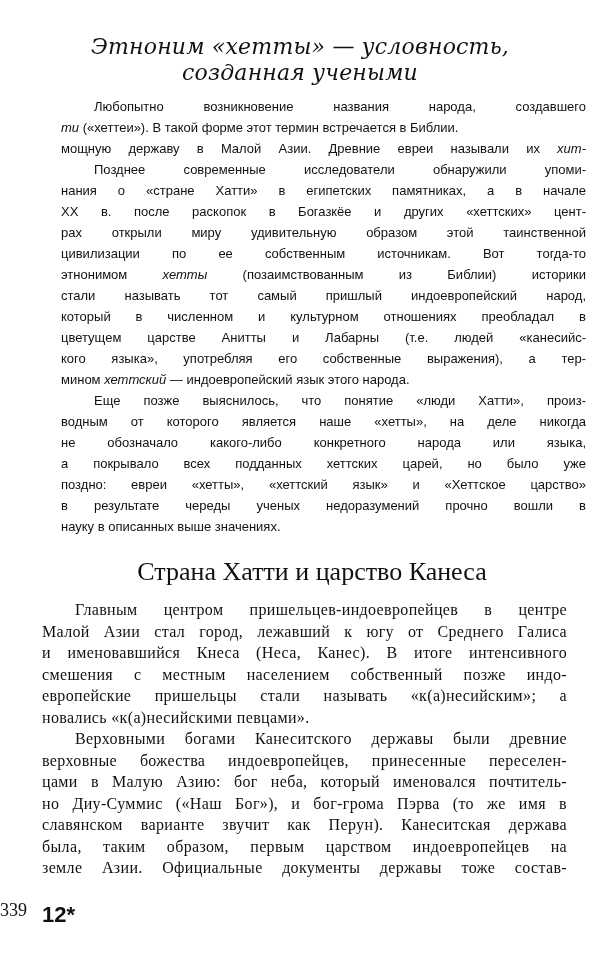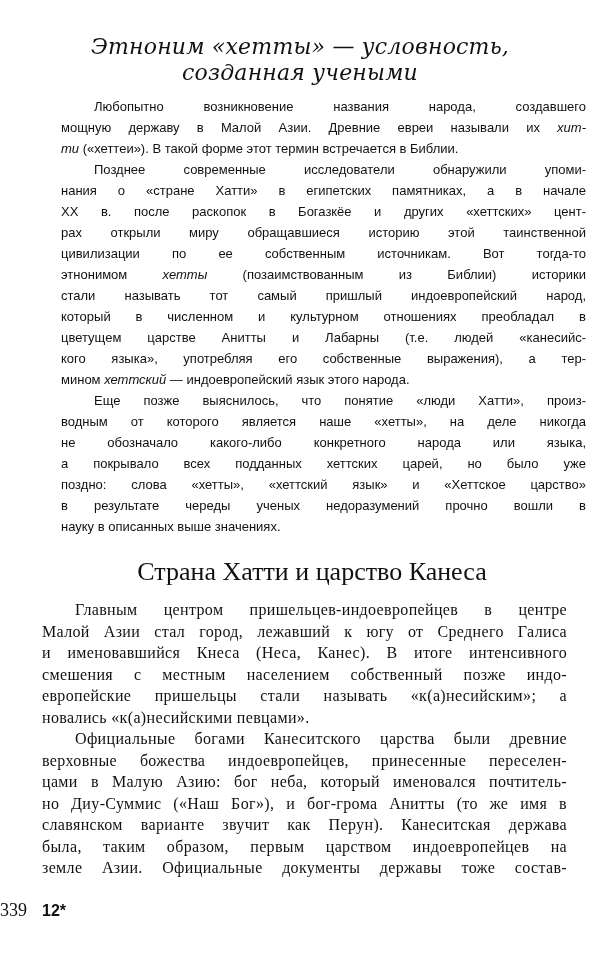--- a/index.html
+++ b/index.html
@@ -23,73 +23,73 @@
     font-family: "Liberation Serif", serif; font-size: 16px; line-height: 21.5px;
     letter-spacing: 0.35px;
   }
   .line { display: block; white-space: nowrap; text-align: justify; text-align-last: justify; height: 21px; }
   .body2 .line { height: 21.5px; }
   .line.indent { padding-left: 33px; }
   .line.last { text-align-last: left; }
   .it { font-style: italic; }
   .footer-left {
     position: absolute; left: 42px; top: 902px;
-    font-family: "Liberation Sans", sans-serif; font-weight: bold; font-size: 16px;
+    font-family: "Liberation Sans", sans-serif; font-weight: bold; font-size: 22px;
   }
   .footer-center {
     position: absolute; left: 0; width: 600px; text-align: left; top: 900px;
     font-family: "Liberation Serif", serif; font-size: 18px;
   }
 </style>
 </head>
 <body>
 
 <div class="page">
   <div class="title">
     <div>Этноним «хетты» — условность,</div>
     <div>созданная учеными</div>
   </div>
 
   <div class="body1" id="body1">
       <span class="line indent"><span>Любопытно возникновение названия народа, создавшего</span></span>
+      <span class="line last"><span class="it">ти</span><span> («хеттеи»). В такой форме этот термин встречается в Библии.</span></span>
       <span class="line"><span>мощную державу в Малой Азии. Древние евреи называли их </span><span class="it">хит-</span></span>
-      <span class="line last"><span class="it">ти</span><span> («хеттеи»). В такой форме этот термин встречается в Библии.</span></span>
       <span class="line indent"><span>Позднее современные исследователи обнаружили упоми-</span></span>
       <span class="line"><span>нания о «стране Хатти» в египетских памятниках, а в начале</span></span>
       <span class="line"><span>XX в. после раскопок в Богазкёе и других «хеттских» цент-</span></span>
-      <span class="line"><span>рах открыли миру обращавшиеся историю этой таинственной</span></span>
+      <span class="line"><span>рах открыли миру удивительную образом этой таинственной</span></span>
       <span class="line"><span>цивилизации по ее собственным источникам. Вот тогда-то</span></span>
       <span class="line"><span>этнонимом </span><span class="it">хетты</span><span> (позаимствованным из Библии) историки</span></span>
       <span class="line"><span>стали называть тот самый пришлый индоевропейский народ,</span></span>
       <span class="line"><span>который в численном и культурном отношениях преобладал в</span></span>
       <span class="line"><span>цветущем царстве Анитты и Лабарны (т.е. людей «канесийс-</span></span>
       <span class="line"><span>кого языка», употребляя его собственные выражения), а тер-</span></span>
       <span class="line last"><span>мином </span><span class="it">хеттский</span><span> — индоевропейский язык этого народа.</span></span>
       <span class="line indent"><span>Еще позже выяснилось, что понятие «люди Хатти», произ-</span></span>
       <span class="line"><span>водным от которого является наше «хетты», на деле никогда</span></span>
       <span class="line"><span>не обозначало какого-либо конкретного народа или языка,</span></span>
       <span class="line"><span>а покрывало всех подданных хеттских царей, но было уже</span></span>
-      <span class="line"><span>поздно: слова «хетты», «хеттский язык» и «Хеттское царство»</span></span>
+      <span class="line"><span>поздно: евреи «хетты», «хеттский язык» и «Хеттское царство»</span></span>
       <span class="line"><span>в результате череды ученых недоразумений прочно вошли в</span></span>
       <span class="line last"><span>науку в описанных выше значениях.</span></span>
     </div>
 
   <div class="heading2">Страна Хатти и царство Канеса</div>
 
   <div class="body2" id="body2">
       <span class="line indent"><span>Главным центром пришельцев-индоевропейцев в центре</span></span>
       <span class="line"><span>Малой Азии стал город, лежавший к югу от Среднего Галиса</span></span>
       <span class="line"><span>и именовавшийся Кнеса (Неса, Канес). В итоге интенсивного</span></span>
       <span class="line"><span>смешения с местным населением собственный позже индо-</span></span>
       <span class="line"><span>европейские пришельцы стали называть «к(а)несийским»; а</span></span>
       <span class="line last"><span>новались «к(а)несийскими певцами».</span></span>
-      <span class="line indent"><span>Официальные богами Канеситского царства были древние</span></span>
+      <span class="line indent"><span>Верховными богами Канеситского державы были древние</span></span>
       <span class="line"><span>верховные божества индоевропейцев, принесенные переселен-</span></span>
       <span class="line"><span>цами в Малую Азию: бог неба, который именовался почтитель-</span></span>
-      <span class="line"><span>но Диу-Суммис («Наш Бог»), и бог-грома Анитты (то же имя в</span></span>
+      <span class="line"><span>но Диу-Суммис («Наш Бог»), и бог-грома Пэрва (то же имя в</span></span>
       <span class="line"><span>славянском варианте звучит как Перун). Канеситская держава</span></span>
       <span class="line"><span>была, таким образом, первым царством индоевропейцев на</span></span>
       <span class="line"><span>земле Азии. Официальные документы державы тоже состав-</span></span>
     </div>
 
   <div class="footer-left">12*</div>
   <div class="footer-center">339</div>
 </div>
 
 </body></html>

